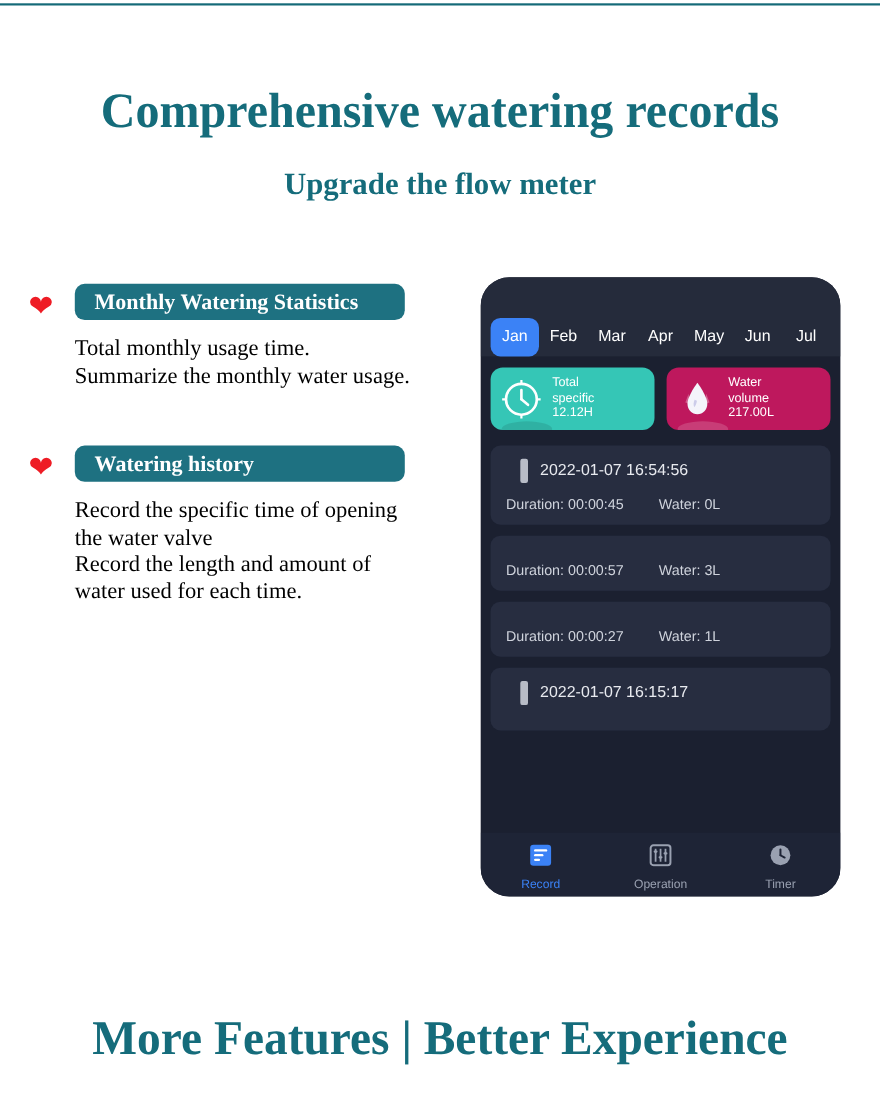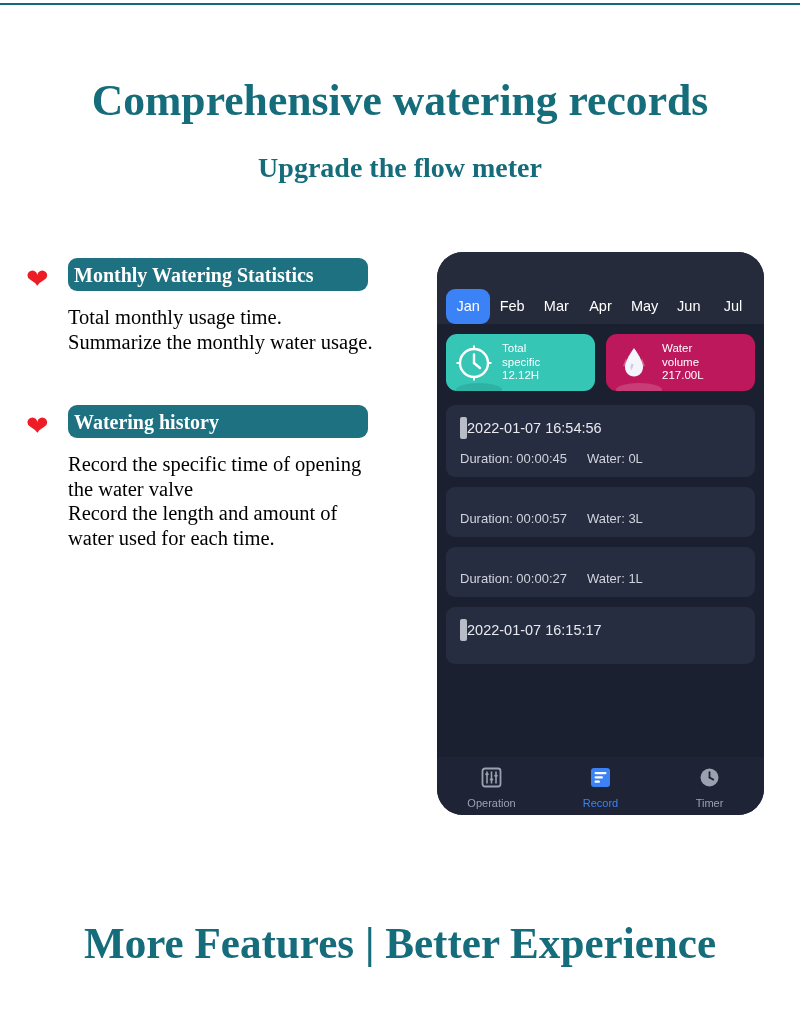--- a/index.html
+++ b/index.html
@@ -67,21 +67,21 @@
   }
 
   .pill {
     margin-left: 42px;
     width: 300px;
     height: 33px;
     background: #1e7181;
     border-radius: 9px;
     display: flex;
     align-items: center;
-    padding-left: 6px;
+    padding-left: 18px;
   }
   .pill-label {
     color: #ffffff;
     font-family: "Liberation Serif", serif;
     font-weight: bold;
     font-size: 20px;
     line-height: 20px;
     white-space: nowrap;
   }
 
@@ -184,36 +184,38 @@
   }
   .record-card {
     background: #272d40;
     border-radius: 9px;
     padding: 12px 14px 11px 14px;
     margin-bottom: 10px;
   }
   .record-head {
     display: flex;
     align-items: center;
+    gap: 11px;
+    margin-left: 13px;
   }
   .record-marker {
     width: 7px; height: 22px;
     background: #b8bcc7;
     border-radius: 2px;
     flex: none;
   }
   .record-time {
     color: #e8eaef;
     font-size: 14.5px;
     line-height: 17px;
   }
   .record-meta {
     margin-top: 12px;
     display: flex;
-    gap: 20px;
+    gap: 32px;
     color: #cfd3dc;
     font-size: 13px;
     line-height: 15px;
   }
 
   
   .bottom-nav {
     position: absolute;
     left: 0; bottom: 0;
     width: 327px; height: 58px;
@@ -361,48 +363,48 @@
       </div>
       <div class="record-meta">
         <span></span>
         <span></span>
       </div>
     </div>
 
   </div>
 
   <div class="bottom-nav">
+
+    <div class="nav-item active">
+      <span>
+        <svg width="21" height="21" viewBox="0 0 21 21">
+          <rect x="1" y="1" width="19" height="19" rx="3" fill="#3b82f6"></rect>
+          <rect x="4.5" y="5" width="12" height="2.2" rx="1.1" fill="#ffffff"></rect>
+          <rect x="4.5" y="9.3" width="8.5" height="2.2" rx="1.1" fill="#ffffff"></rect>
+          <rect x="4.5" y="13.6" width="5.5" height="2.2" rx="1.1" fill="#ffffff"></rect>
+        </svg>
+      </span>
+      <span class="nav-label">Record</span>
+    </div>
 
     <div class="nav-item">
       <span>
         <svg width="21" height="21" viewBox="0 0 21 21">
           <rect x="1.5" y="1.5" width="18" height="18" rx="2.5" fill="none" stroke="#9aa1b1" stroke-width="1.8"></rect>
           <line x1="6" y1="4.5" x2="6" y2="16.5" stroke="#9aa1b1" stroke-width="1.6"></line>
           <line x1="10.5" y1="4.5" x2="10.5" y2="16.5" stroke="#9aa1b1" stroke-width="1.6"></line>
           <line x1="15" y1="4.5" x2="15" y2="16.5" stroke="#9aa1b1" stroke-width="1.6"></line>
           <rect x="4.2" y="6.2" width="3.6" height="2" rx="1" fill="#9aa1b1"></rect>
           <rect x="8.7" y="11.4" width="3.6" height="2" rx="1" fill="#9aa1b1"></rect>
           <rect x="13.2" y="7.8" width="3.6" height="2" rx="1" fill="#9aa1b1"></rect>
         </svg>
       </span>
       <span class="nav-label">Operation</span>
     </div>
 
-    <div class="nav-item active">
-      <span>
-        <svg width="21" height="21" viewBox="0 0 21 21">
-          <rect x="1" y="1" width="19" height="19" rx="3" fill="#3b82f6"></rect>
-          <rect x="4.5" y="5" width="12" height="2.2" rx="1.1" fill="#ffffff"></rect>
-          <rect x="4.5" y="9.3" width="8.5" height="2.2" rx="1.1" fill="#ffffff"></rect>
-          <rect x="4.5" y="13.6" width="5.5" height="2.2" rx="1.1" fill="#ffffff"></rect>
-        </svg>
-      </span>
-      <span class="nav-label">Record</span>
-    </div>
-
     <div class="nav-item">
       <span>
         <svg width="21" height="21" viewBox="0 0 21 21">
           <circle cx="10.5" cy="10.5" r="9" fill="#9aa1b1"></circle>
           <line x1="10.5" y1="10.5" x2="10.5" y2="5.2" stroke="#1e2436" stroke-width="1.8" stroke-linecap="round"></line>
           <line x1="10.5" y1="10.5" x2="14.3" y2="12.6" stroke="#1e2436" stroke-width="1.8" stroke-linecap="round"></line>
         </svg>
       </span>
       <span class="nav-label">Timer</span>
     </div>

